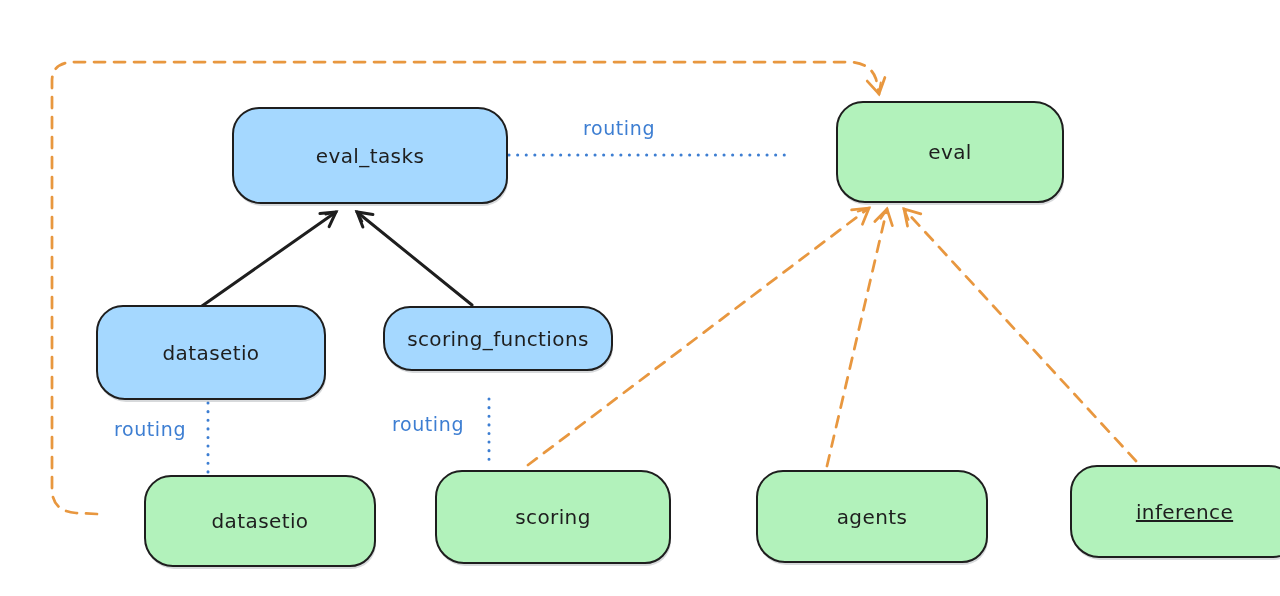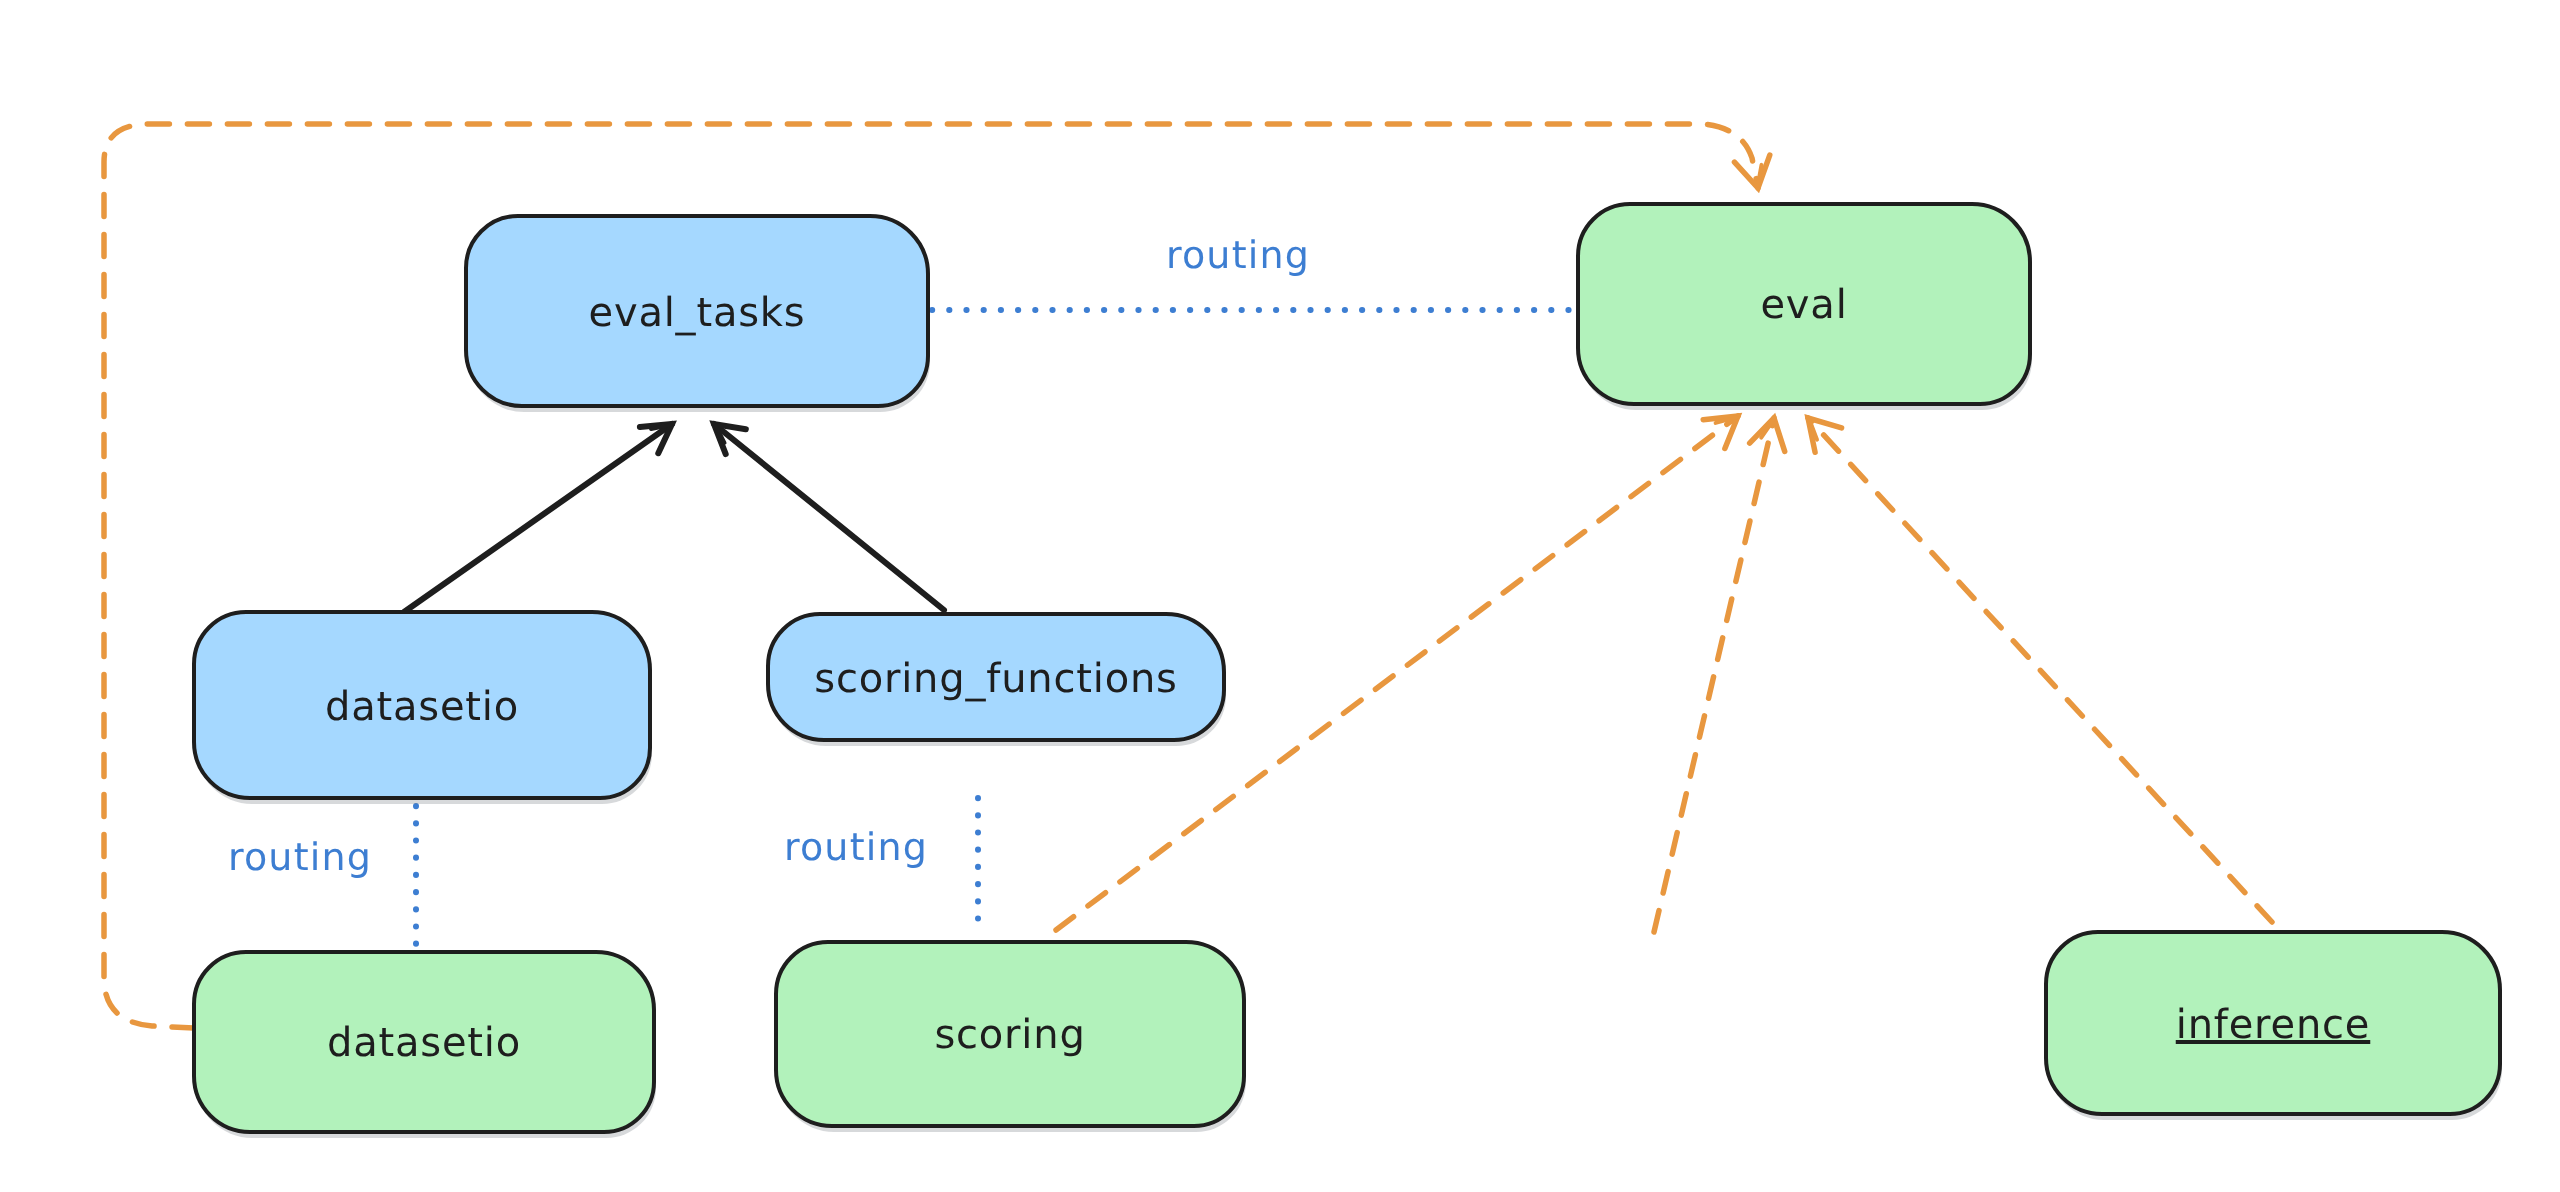--- a/index.html
+++ b/index.html
@@ -46,21 +46,21 @@
     align-items: center;
     justify-content: center;
     border: 2.5px solid var(--stroke, #1e1e1e);
     border-radius: 27px 30px 26px 29px;
     font-size: 20px;
     letter-spacing: 0.4px;
     color: var(--stroke, #1e1e1e);
     box-shadow: 1px 3px 0 -1px rgba(110, 120, 125, 0.28);
   }
   .node.blue  { background: var(--blue-fill, #a5d8ff); }
-  .node.green { background: var(--green-fill, #b2f2bb); }
+  .node.green { background: var(--green-fill, #b2f2bb); margin-left: 48px; }
   .edge-label {
     position: absolute;
     transform: translate(-50%, -50%);
     font-size: 19px;
     letter-spacing: 0.6px;
     color: var(--routing-blue, #3d7ed2);
     white-space: nowrap;
   }
 </style>
 </head>
@@ -81,37 +81,40 @@
   <path class="edge solid-black" d="M 202 306 L 336 212" marker-end="url(#ah-black)"></path>
       <path class="edge solid-black" d="M 472 305 L 357 212" marker-end="url(#ah-black)"></path>
       <path class="edge dotted-blue" d="M 466 155 L 785 155"></path>
       <path class="edge dotted-blue" d="M 208 403 L 208 472"></path>
       <path class="edge dotted-blue" d="M 489 399 L 489 467"></path>
       <path class="edge dashed-orange" d="M 528 465 L 869 208" marker-end="url(#ah-orange)"></path>
       <path class="edge dashed-orange" d="M 827 466 L 887 209" marker-end="url(#ah-orange)"></path>
       <path class="edge dashed-orange" d="M 1136 461 L 904 209" marker-end="url(#ah-orange)"></path>
       <path class="edge dashed-orange" d="M 97 514 L 76 513 Q 52 511 52 489 L 52 81 Q 52 62 75 62 L 852 62 Q 871 64 876 79 L 879 94" marker-end="url(#ah-orange)"></path>
     </svg>
-<div class="node blue" style="left: 232px; top: 107px; width: 233px; height: 97px; justify-content: center;">
+<div class="node blue" style="left: 232px; top: 107px; width: 276px; height: 97px; justify-content: center;">
       <span>eval_tasks</span>
     </div>
     <div class="node green" style="left: 788px; top: 101px; width: 228px; height: 102px;">
       <span>eval</span>
     </div>
     <div class="node blue" style="left: 96px; top: 305px; width: 230px; height: 95px;">
       <span>datasetio</span>
     </div>
     <div class="node blue" style="left: 383px; top: 306px; width: 230px; height: 65px;">
       <span>scoring_functions</span>
     </div>
     <div class="node green" style="left: 96px; top: 475px; width: 232px; height: 92px;">
       <span>datasetio</span>
     </div>
     <div class="node green" style="left: 387px; top: 470px; width: 236px; height: 94px;">
       <span>scoring</span>
     </div>
+    <div class="node green" style="left: 708px; top: 470px; width: 232px; height: 93px;">
+      <span>agents</span>
+    </div>
     <div class="node green" style="left: 1022px; top: 465px; width: 229px; height: 93px; text-decoration: underline;">
       <span>inference</span>
     </div>
     <div class="edge-label" style="left: 619px; top: 128px;">routing</div>
     <div class="edge-label" style="left: 150px; top: 429px;">routing</div>
     <div class="edge-label" style="left: 428px; top: 424px;">routing</div>
   </div>
 
 </body></html>

